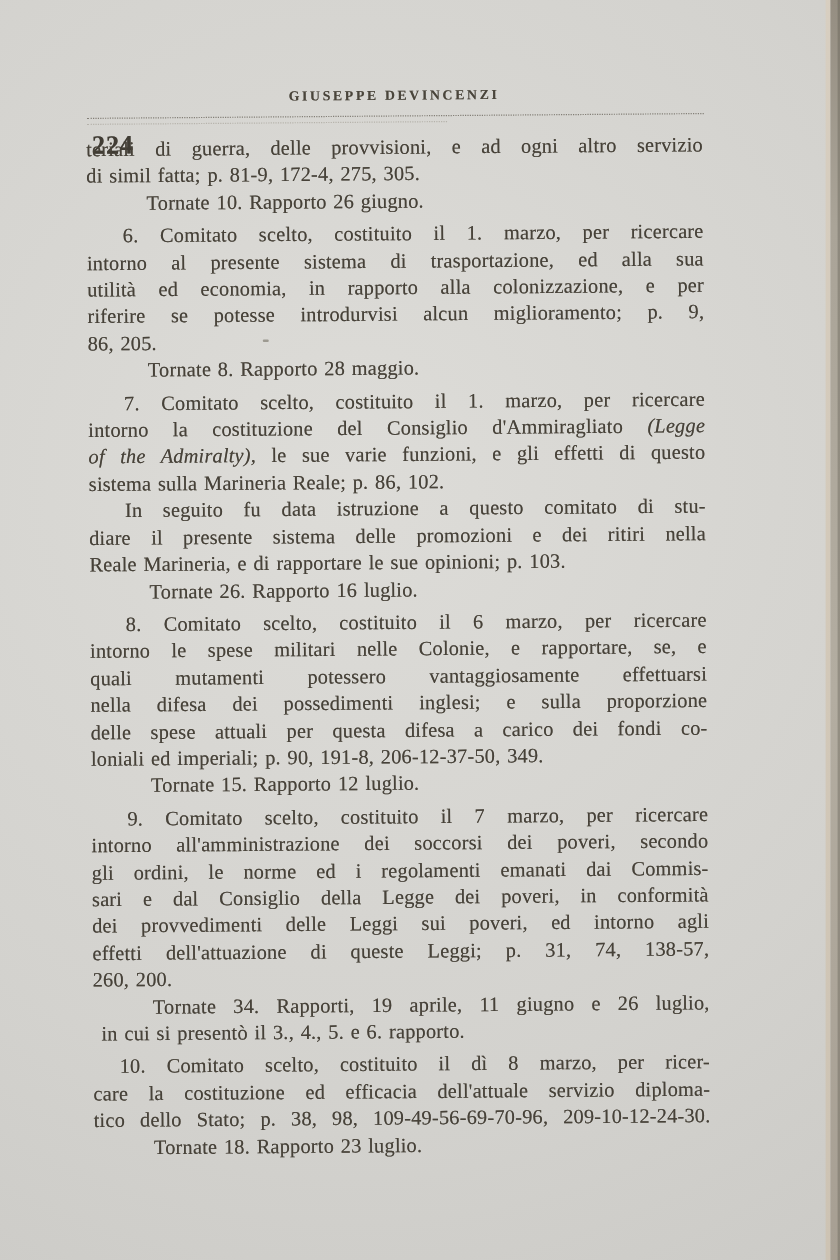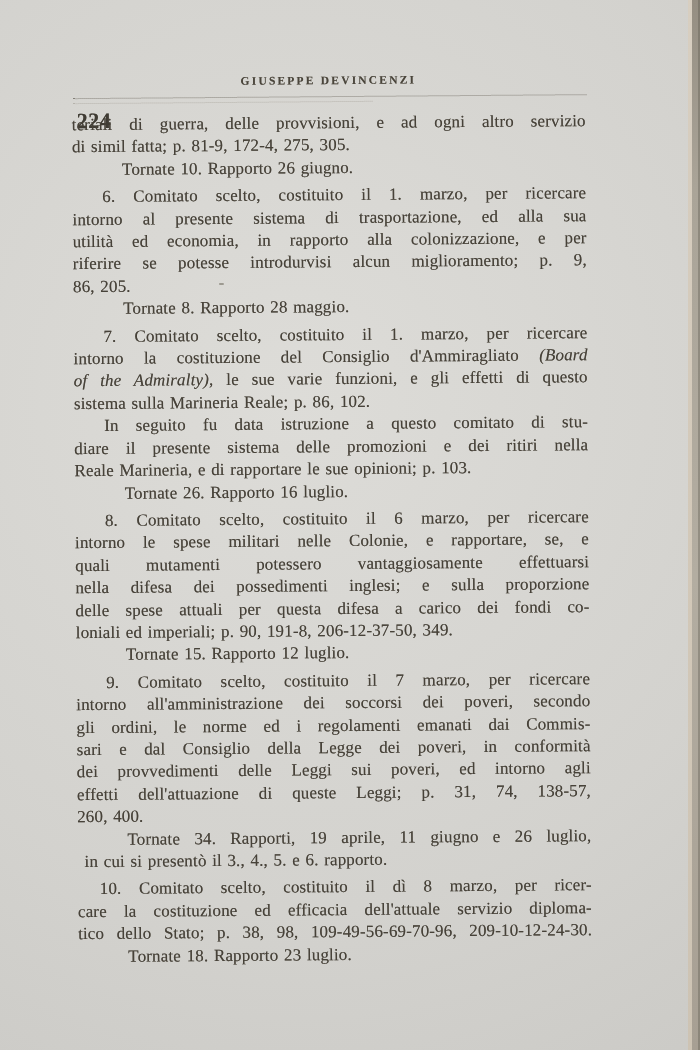--- a/index.html
+++ b/index.html
@@ -97,21 +97,21 @@
         <div class="para gap">
           <div class="line just" style="padding-left: 30px;"><span>6. Comitato scelto, costituito il 1. marzo, per ricercare</span></div>
           <div class="line just"><span>intorno al presente sistema di trasportazione, ed alla sua</span></div>
           <div class="line just"><span>utilità ed economia, in rapporto alla colonizzazione, e per</span></div>
           <div class="line just"><span>riferire se potesse introdurvisi alcun miglioramento; p. 9,</span></div>
           <div class="line"><span>86, 205.</span></div>
           <div class="line" style="padding-left: 50px;"><span>Tornate 8. Rapporto 28 maggio.</span></div>
         </div>
         <div class="para gap">
           <div class="line just" style="padding-left: 30px;"><span>7. Comitato scelto, costituito il 1. marzo, per ricercare</span></div>
-          <div class="line just"><span>intorno la costituzione del Consiglio d'Ammiragliato </span><em>(Board</em></div>
+          <div class="line just"><span>intorno la costituzione del Consiglio d'Ammiragliato </span><em>(Legge</em></div>
           <div class="line just"><em>of the Admiralty),</em><span> le sue varie funzioni, e gli effetti di questo</span></div>
           <div class="line"><span>sistema sulla Marineria Reale; p. 86, 102.</span></div>
           <div class="line just" style="padding-left: 30px;"><span>In seguito fu data istruzione a questo comitato di stu-</span></div>
           <div class="line just"><span>diare il presente sistema delle promozioni e dei ritiri nella</span></div>
           <div class="line"><span>Reale Marineria, e di rapportare le sue opinioni; p. 103.</span></div>
           <div class="line" style="padding-left: 50px;"><span>Tornate 26. Rapporto 16 luglio.</span></div>
         </div>
         <div class="para gap">
           <div class="line just" style="padding-left: 30px;"><span>8. Comitato scelto, costituito il 6 marzo, per ricercare</span></div>
           <div class="line just"><span>intorno le spese militari nelle Colonie, e rapportare, se, e</span></div>
@@ -121,21 +121,21 @@
           <div class="line"><span>loniali ed imperiali; p. 90, 191-8, 206-12-37-50, 349.</span></div>
           <div class="line" style="padding-left: 50px;"><span>Tornate 15. Rapporto 12 luglio.</span></div>
         </div>
         <div class="para gap">
           <div class="line just" style="padding-left: 30px;"><span>9. Comitato scelto, costituito il 7 marzo, per ricercare</span></div>
           <div class="line just"><span>intorno all'amministrazione dei soccorsi dei poveri, secondo</span></div>
           <div class="line just"><span>gli ordini, le norme ed i regolamenti emanati dai Commis-</span></div>
           <div class="line just"><span>sari e dal Consiglio della Legge dei poveri, in conformità</span></div>
           <div class="line just"><span>dei provvedimenti delle Leggi sui poveri, ed intorno agli</span></div>
           <div class="line just"><span>effetti dell'attuazione di queste Leggi; p. 31, 74, 138-57,</span></div>
-          <div class="line"><span>260, 400.</span></div>
+          <div class="line"><span>260, 200.</span></div>
           <div class="line just" style="padding-left: 50px;"><span>Tornate 34. Rapporti, 19 aprile, 11 giugno e 26 luglio,</span></div>
           <div class="line" style="padding-left: 7px;"><span>in cui si presentò il 3., 4., 5. e 6. rapporto.</span></div>
         </div>
         <div class="para gap">
           <div class="line just" style="padding-left: 22px;"><span>10. Comitato scelto, costituito il dì 8 marzo, per ricer-</span></div>
           <div class="line just"><span>care la costituzione ed efficacia dell'attuale servizio diploma-</span></div>
           <div class="line just"><span>tico dello Stato; p. 38, 98, 109-49-56-69-70-96, 209-10-12-24-30.</span></div>
           <div class="line" style="padding-left: 50px;"><span>Tornate 18. Rapporto 23 luglio.</span></div>
         </div>
       </div>

